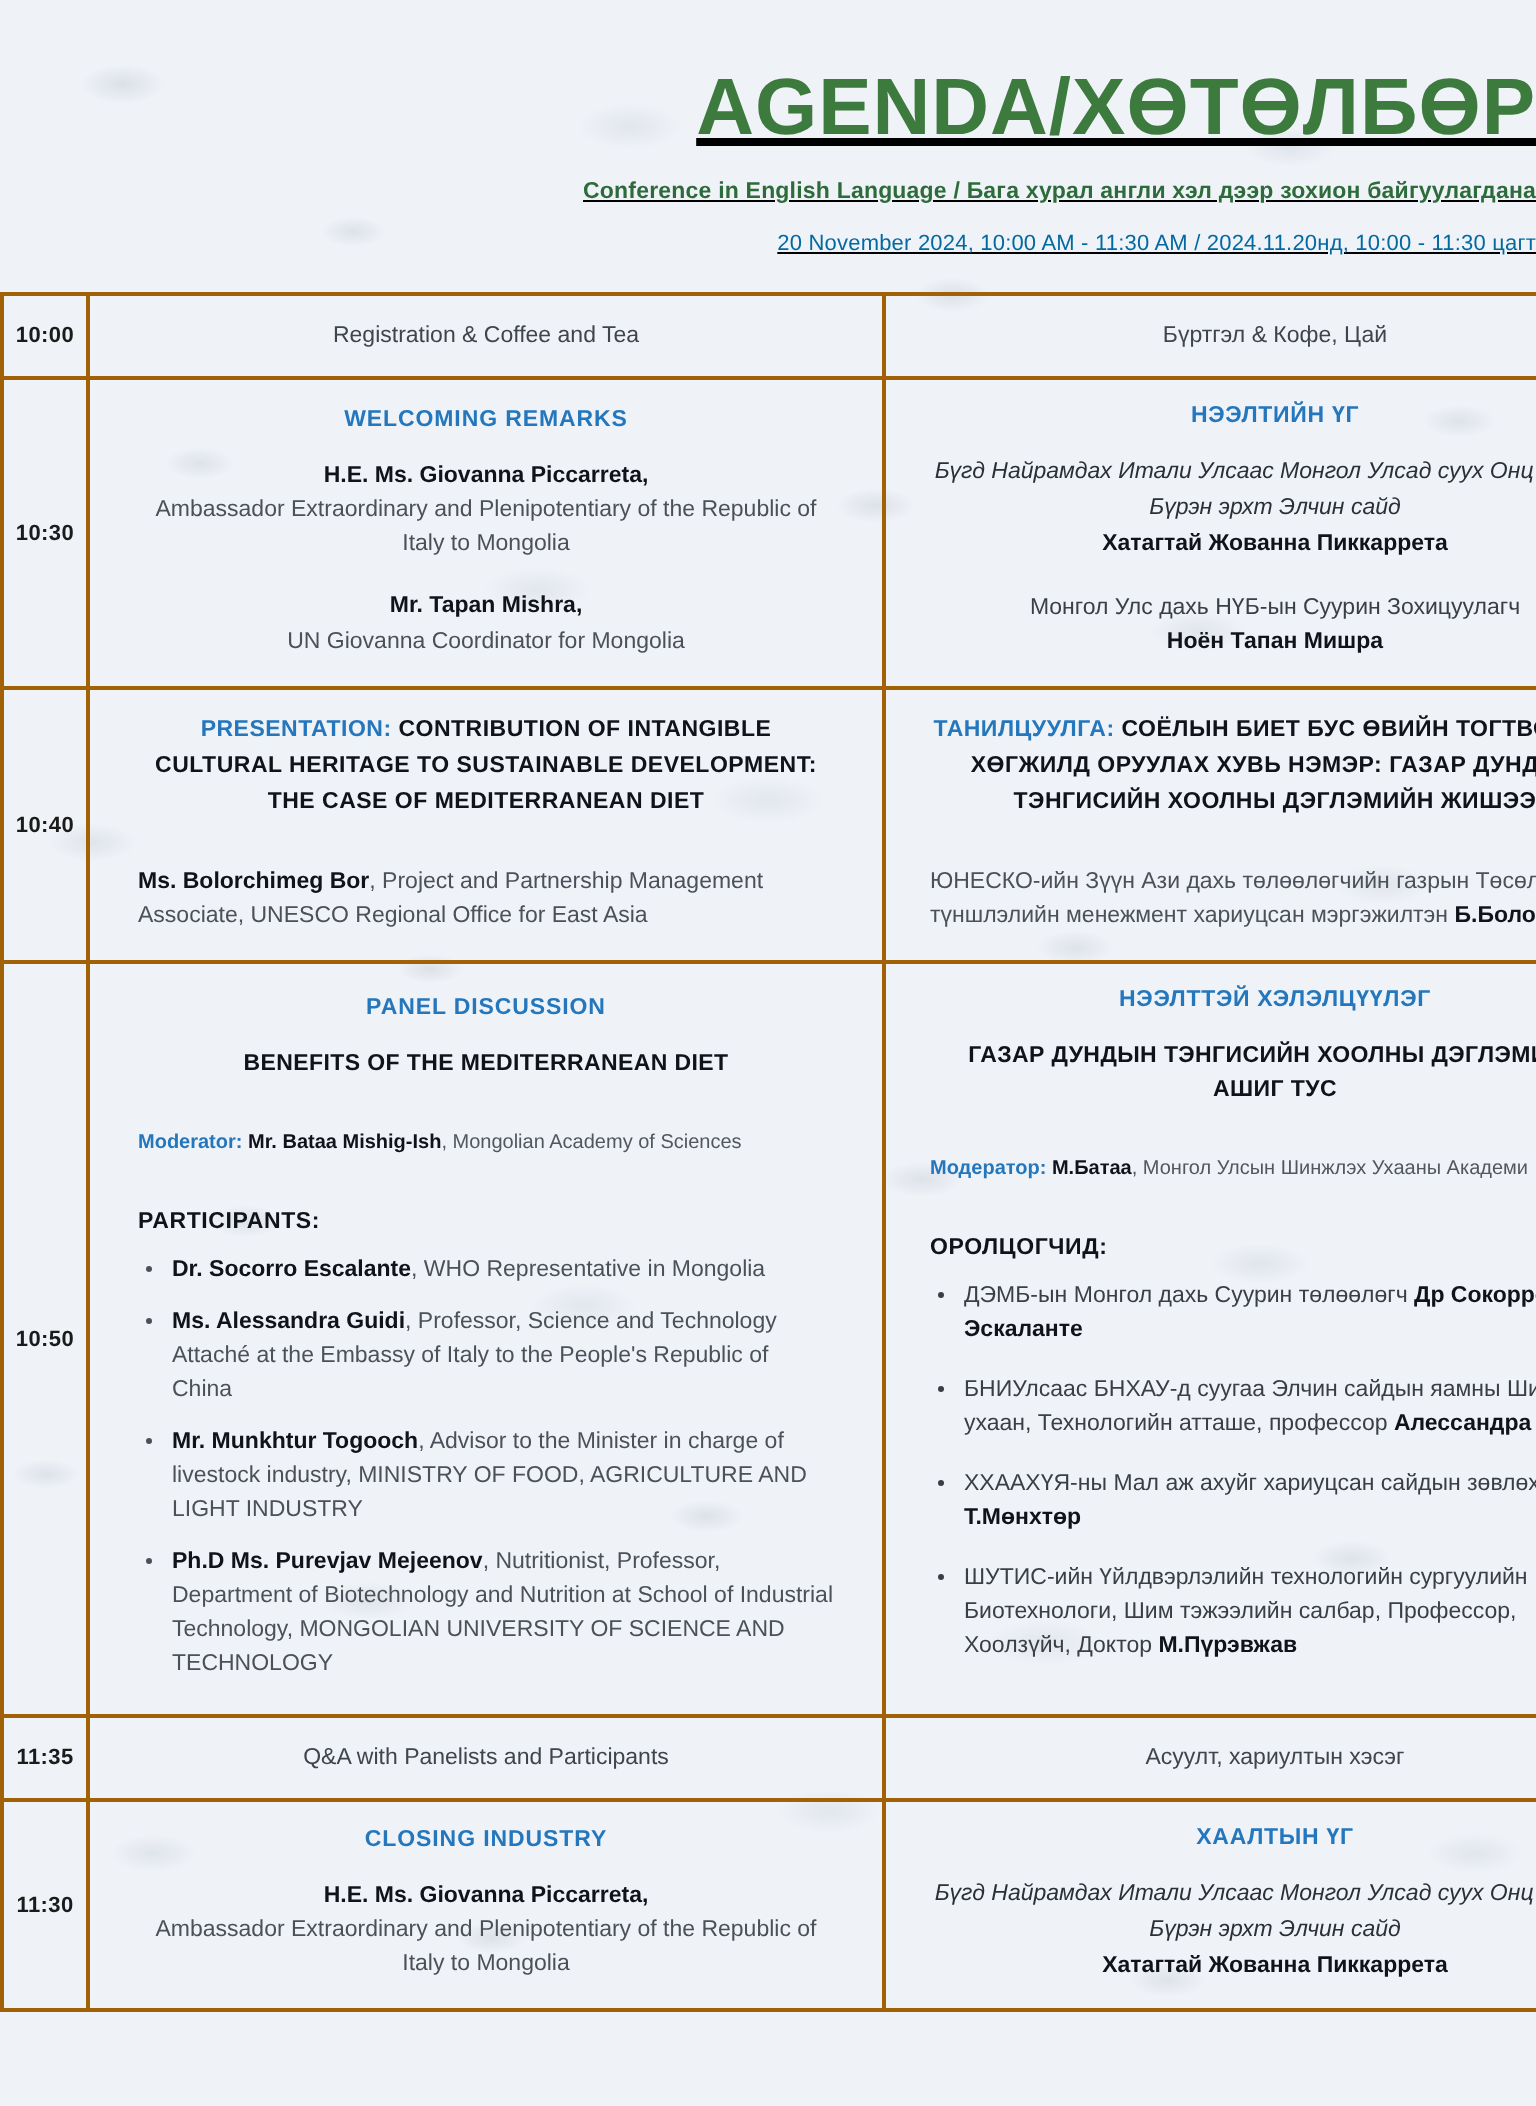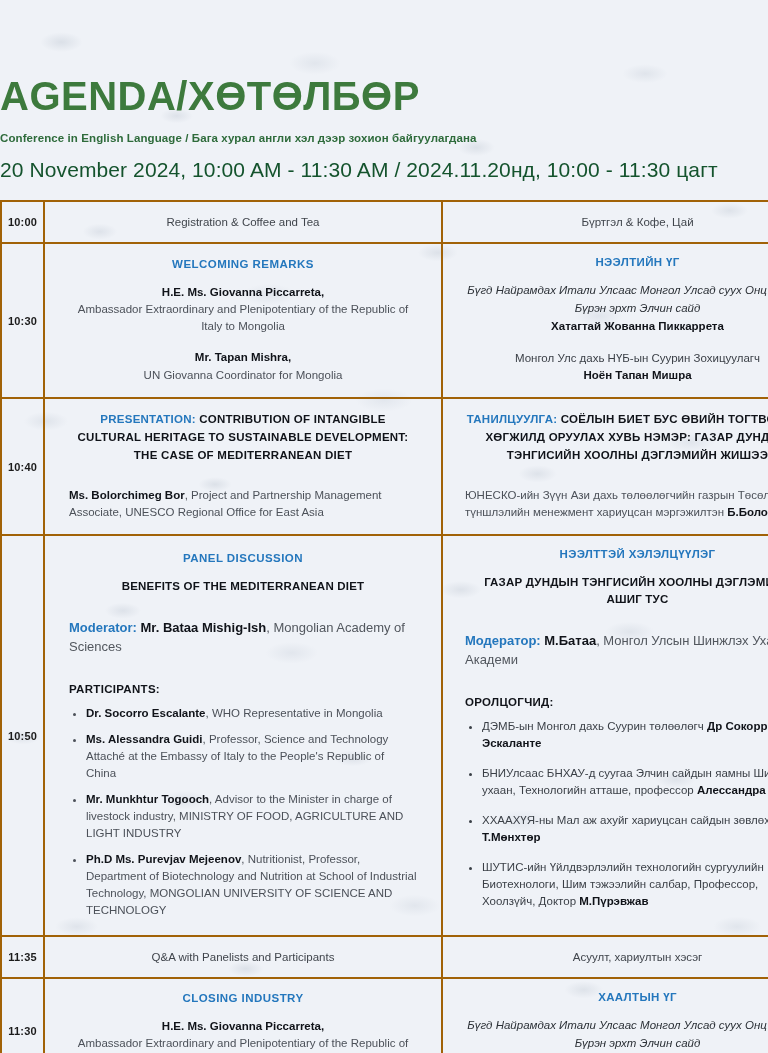--- a/index.html
+++ b/index.html
@@ -55,41 +55,42 @@
   .page {
     position: relative;
     z-index: 1;
     width: 768px;
     height: 1053px;
     box-sizing: border-box;
   }
 
   
   .header {
-    text-align: left;
-    padding-top: 75px;
+    text-align: right;
+    padding-top: 33px;
+    text-decoration: underline;
   }
   .title {
     color: #3d7a3d;
     font-size: 40px;
     font-weight: bold;
     letter-spacing: 0.5px;
     line-height: 1.05;
     margin: 0;
   }
   .subtitle {
     color: #2e6b3b;
     font-size: 11.5px;
     font-weight: bold;
     margin-top: 15px;
     letter-spacing: 0.1px;
   }
   .datetime {
-    color: #14532d;
-    font-size: 21px;
+    color: #0369a1;
+    font-size: 11px;
     margin-top: 14px;
     letter-spacing: 0.1px;
   }
 
   
   .agenda-table {
     margin: 18px auto 0 auto;
     width: 730px;
     border-collapse: collapse;
     table-layout: fixed;
@@ -187,21 +188,21 @@
     margin-top: 22px;
     font-size: 11.5px;
     color: #4c5159;
     line-height: 1.55;
     text-align: left;
   }
   .speaker-block b { color: #101319; }
 
   .moderator-line {
     margin-top: 22px;
-    font-size: 13px;
+    font-size: 10px;
     color: #52575e;
     line-height: 1.5;
     text-align: left;
   }
   .moderator-line .lbl { color: #2477bd; font-weight: bold; }
   .moderator-line .nm { color: #101319; font-weight: bold; }
 
   .participants-label {
     margin-top: 26px;
     font-size: 11.5px;

